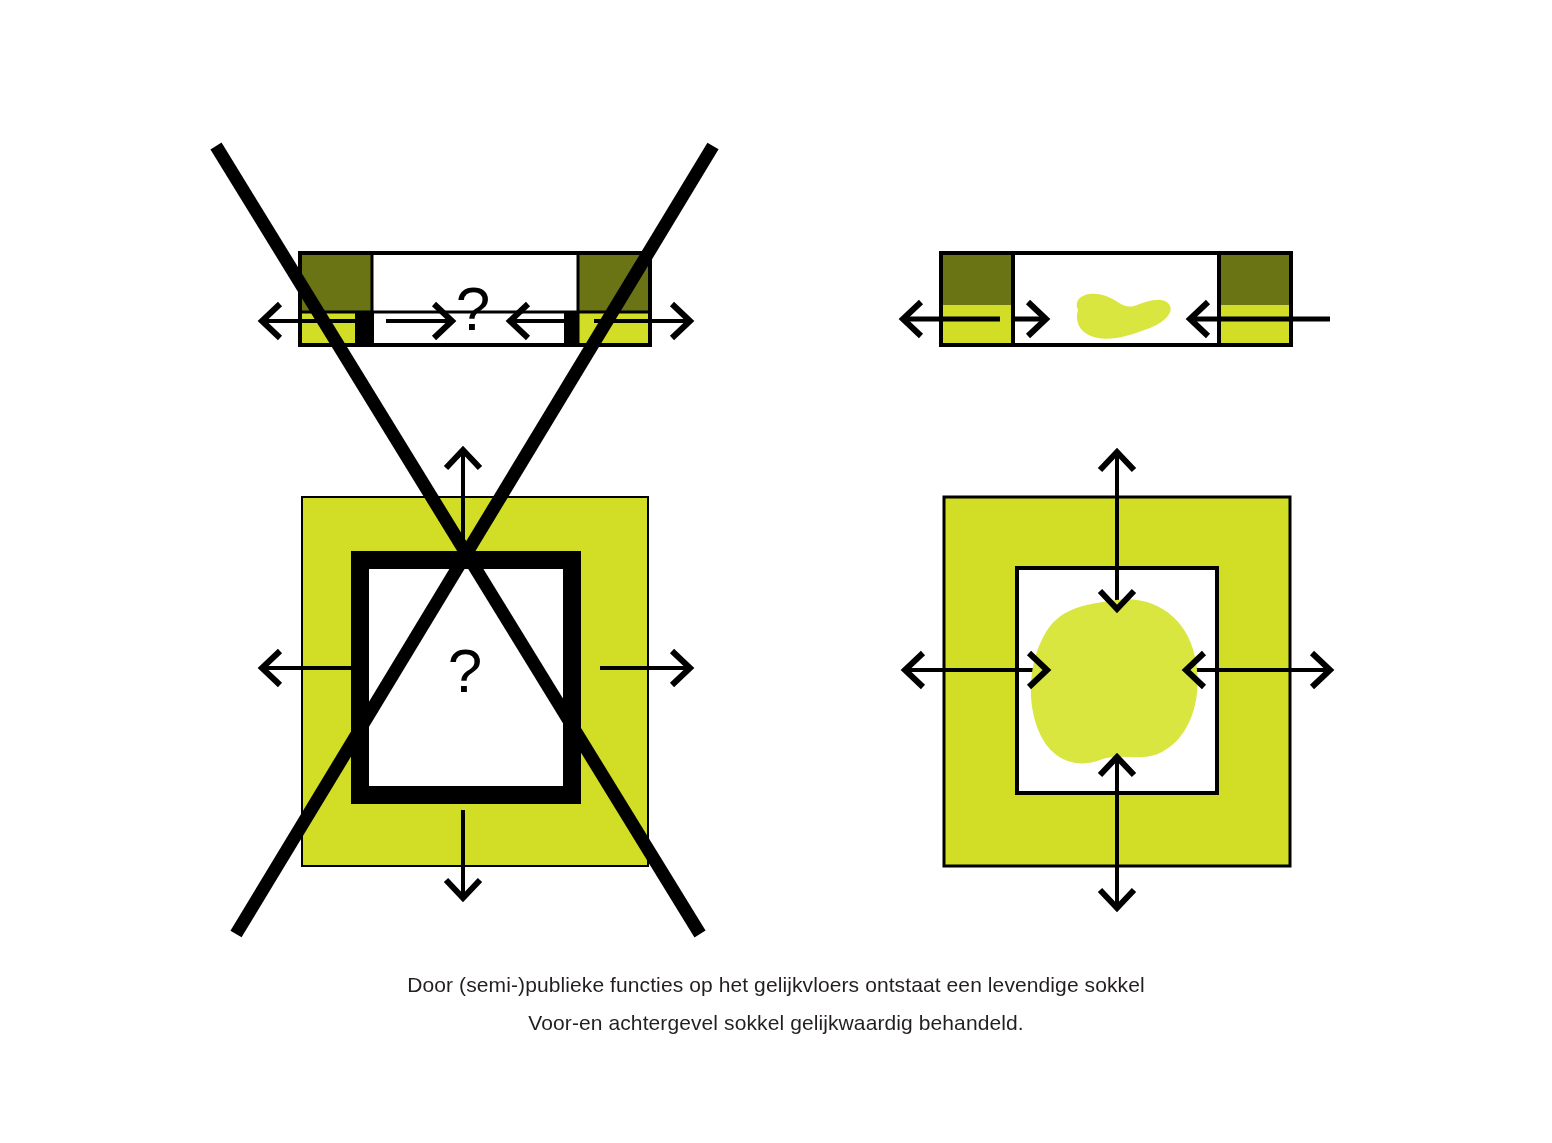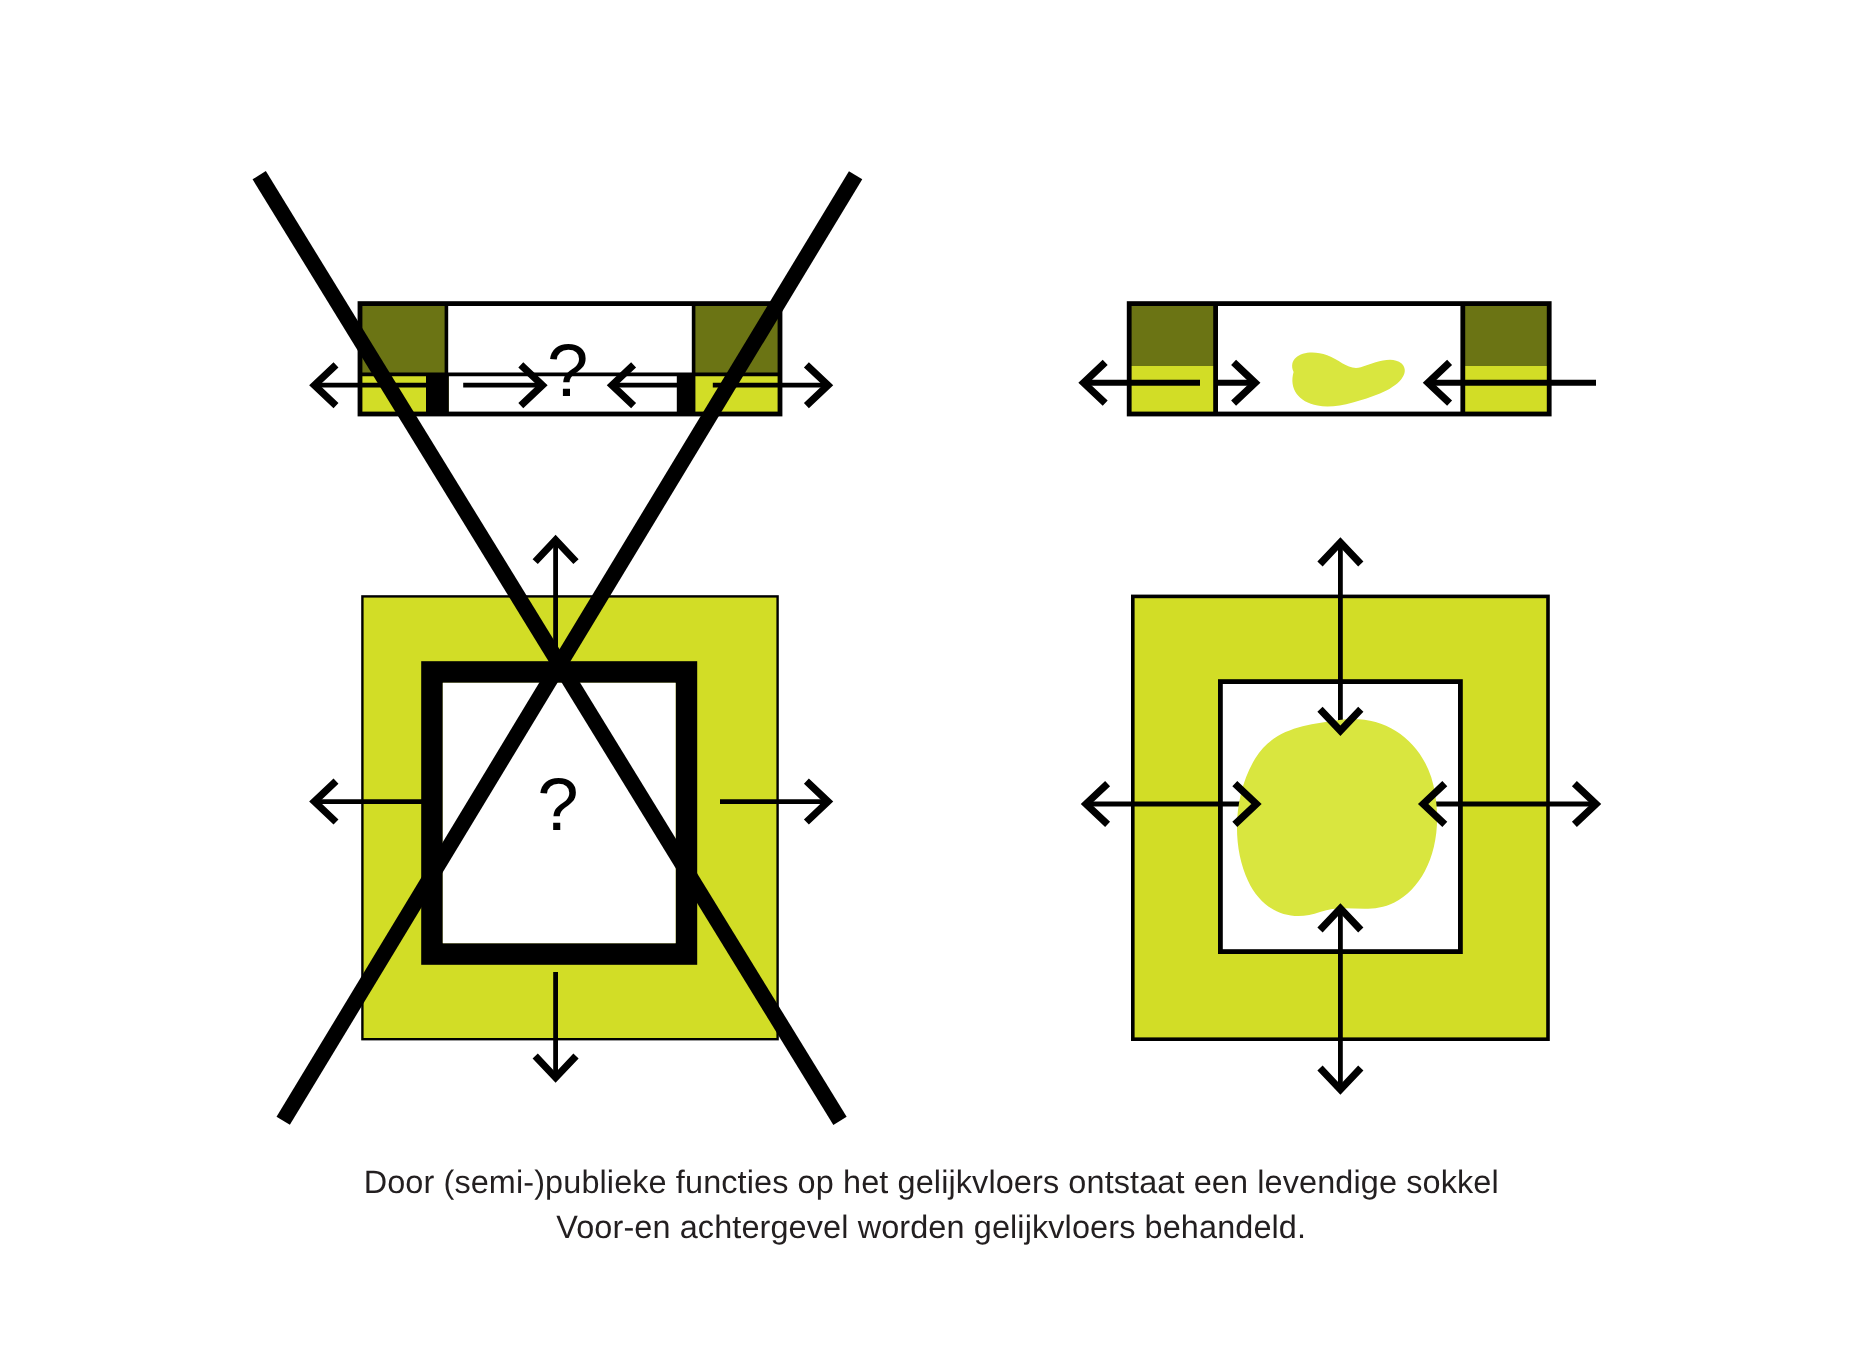--- a/index.html
+++ b/index.html
@@ -32,21 +32,21 @@
   .caption-layer {
     position: absolute;
     left: 0;
     top: 966px;
     width: 1552px;
     text-align: center;
     pointer-events: none;
   }
   .caption-line {
     font-family: "Liberation Sans", sans-serif;
-    font-size: 27px;
+    font-size: 21px;
     line-height: 38px;
     color: #231f20;
     letter-spacing: 0.1px;
     white-space: pre;
   }
 </style>
 </head>
 <body>
 
 <div id="stage">
@@ -207,16 +207,16 @@
         </g>
         <g transform="translate(1186,670) rotate(180)">
           <use href="#chev-r"></use>
         </g>
       </g>
     </g>
   </svg>
 
   <div class="caption-layer">
     <div class="caption-line">Door (semi-)publieke functies op het gelijkvloers ontstaat een levendige sokkel</div>
-    <div class="caption-line">Voor-en achtergevel worden gelijkvloers behandeld.</div>
+    <div class="caption-line">Voor-en achtergevel sokkel gelijkwaardig behandeld.</div>
   </div>
 
 </div>
 
 </body></html>

